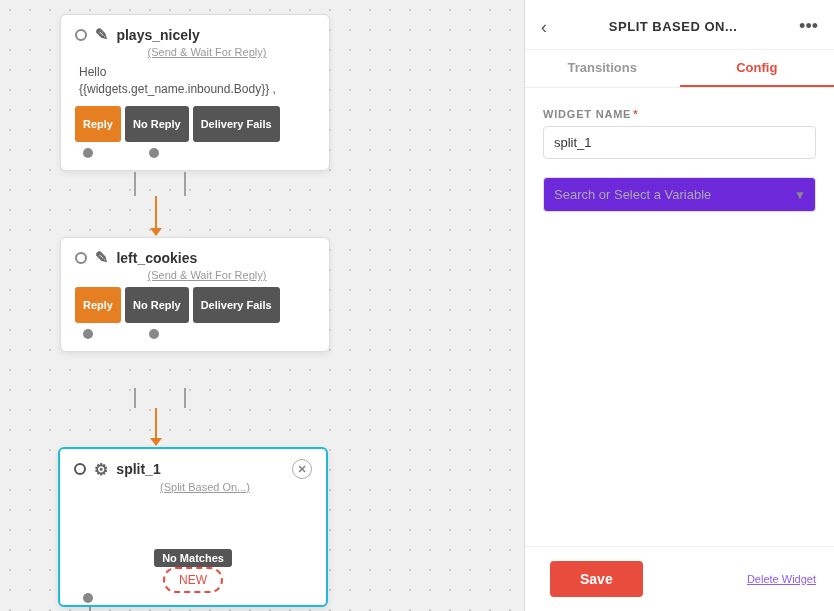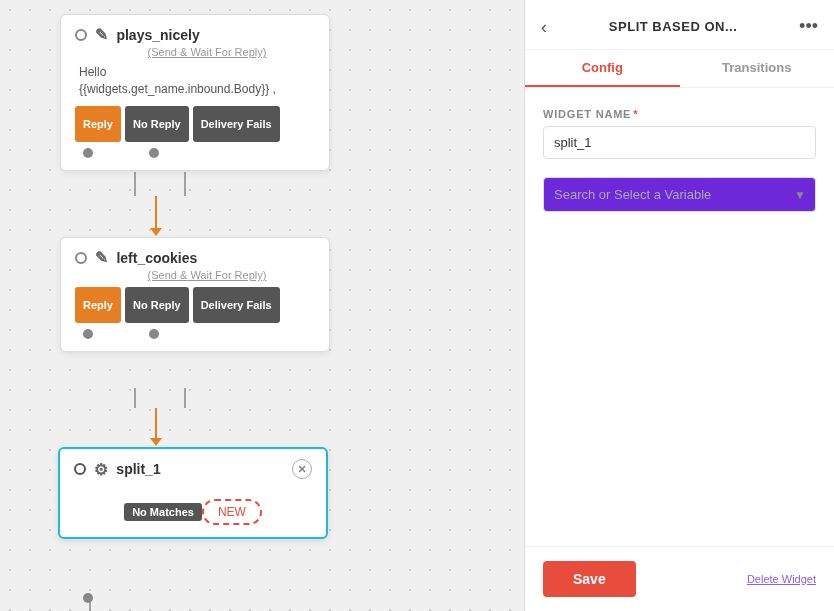--- a/index.html
+++ b/index.html
@@ -125,22 +125,23 @@
       align-items: center;
       justify-content: center;
       font-size: 11px;
       color: #888;
       cursor: pointer;
       margin-left: auto;
     }
     .split-footer {
       display: flex;
       align-items: center;
-      justify-content: center;
-      margin-top: 20px;
+      justify-content: space-between;
+      margin-top: 56px;
+      flex-direction: column;
     }
     .no-matches-tag {
       padding: 3px 8px;
       border-radius: 3px;
       font-size: 11px;
       font-weight: 600;
       color: #fff;
       background: #555;
     }
     .new-btn {
@@ -291,20 +292,21 @@
     }
     .save-btn {
       background: #e74c3c;
       color: #fff;
       border: none;
       border-radius: 4px;
       padding: 10px 30px;
       font-size: 14px;
       font-weight: 600;
       cursor: pointer;
+      margin-left: 7px;
     }
     .delete-btn {
       color: #8b5cf6;
       font-size: 11px;
       text-decoration: underline;
       background: none;
       border: none;
       cursor: pointer;
     }
 
@@ -379,43 +381,44 @@
     </div>
   </div>
 
   <div class="split-node" style="top: 447px; left: 58px;">
     <div class="node-header">
       <div class="node-dot selected-dot"></div>
       <span class="msg-icon">⚙</span>
       <span>split_1</span>
       <div class="close-btn">✕</div>
     </div>
+    <div class="node-subtype">(Split Based On...)</div>
     <div class="split-footer">
       <span class="no-matches-tag">No Matches</span>
       <button class="new-btn">NEW</button>
     </div>
   </div>
 
   <div class="bottom-dot" style="bottom: 8px; left: 88px;"></div>
 </div>
 
 <div class="right-panel">
 
   <div class="panel-header">
     <button class="back-btn">‹</button>
     <span class="panel-title">SPLIT BASED ON...</span>
     <button class="more-btn">•••</button>
   </div>
 
   <div class="panel-tabs">
+    <div class="panel-tab">
+      <span>Transitions</span>
+    </div>
     <div class="panel-tab active">
       <span>Config</span>
-    </div>
-    <div class="panel-tab">
-      <span>Transitions</span>
     </div>
   </div>
 
   <div class="panel-form">
     <div class="form-label">
       <span>WIDGET NAME</span><span class="required-star">*</span>
     </div>
     <input class="form-input" type="text" value="split_1" style="">
 
     <div class="select-wrapper">

